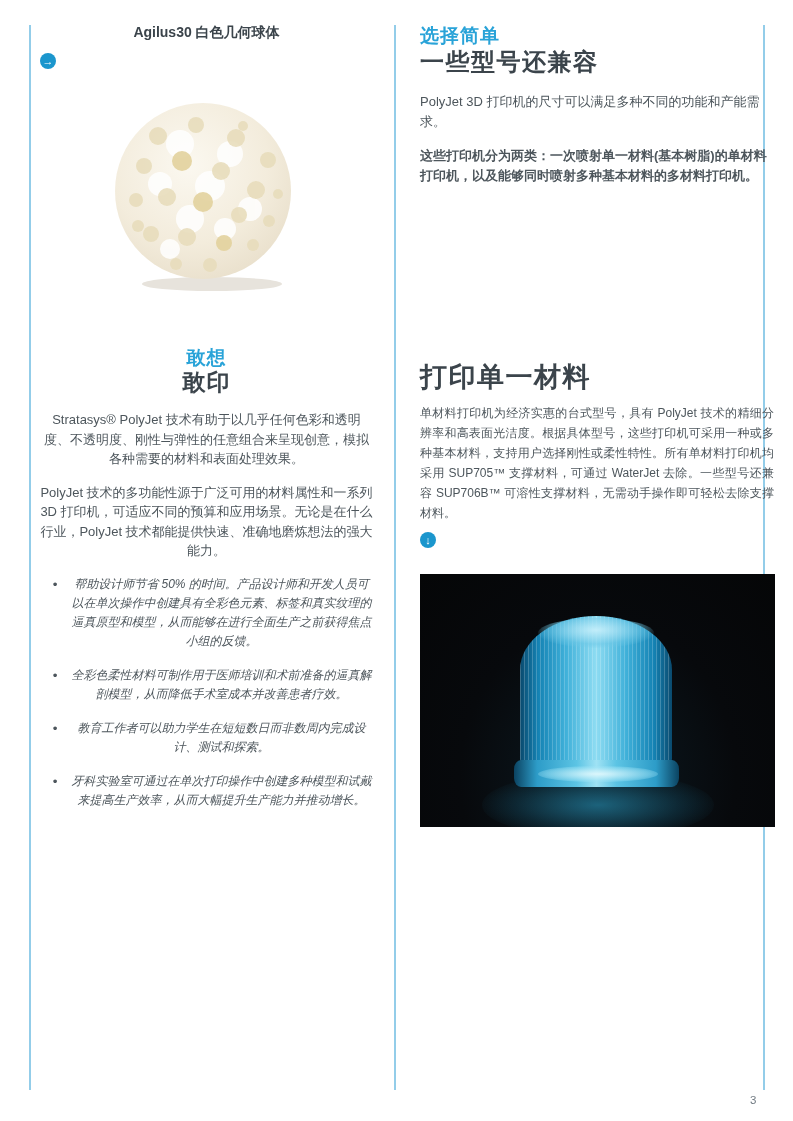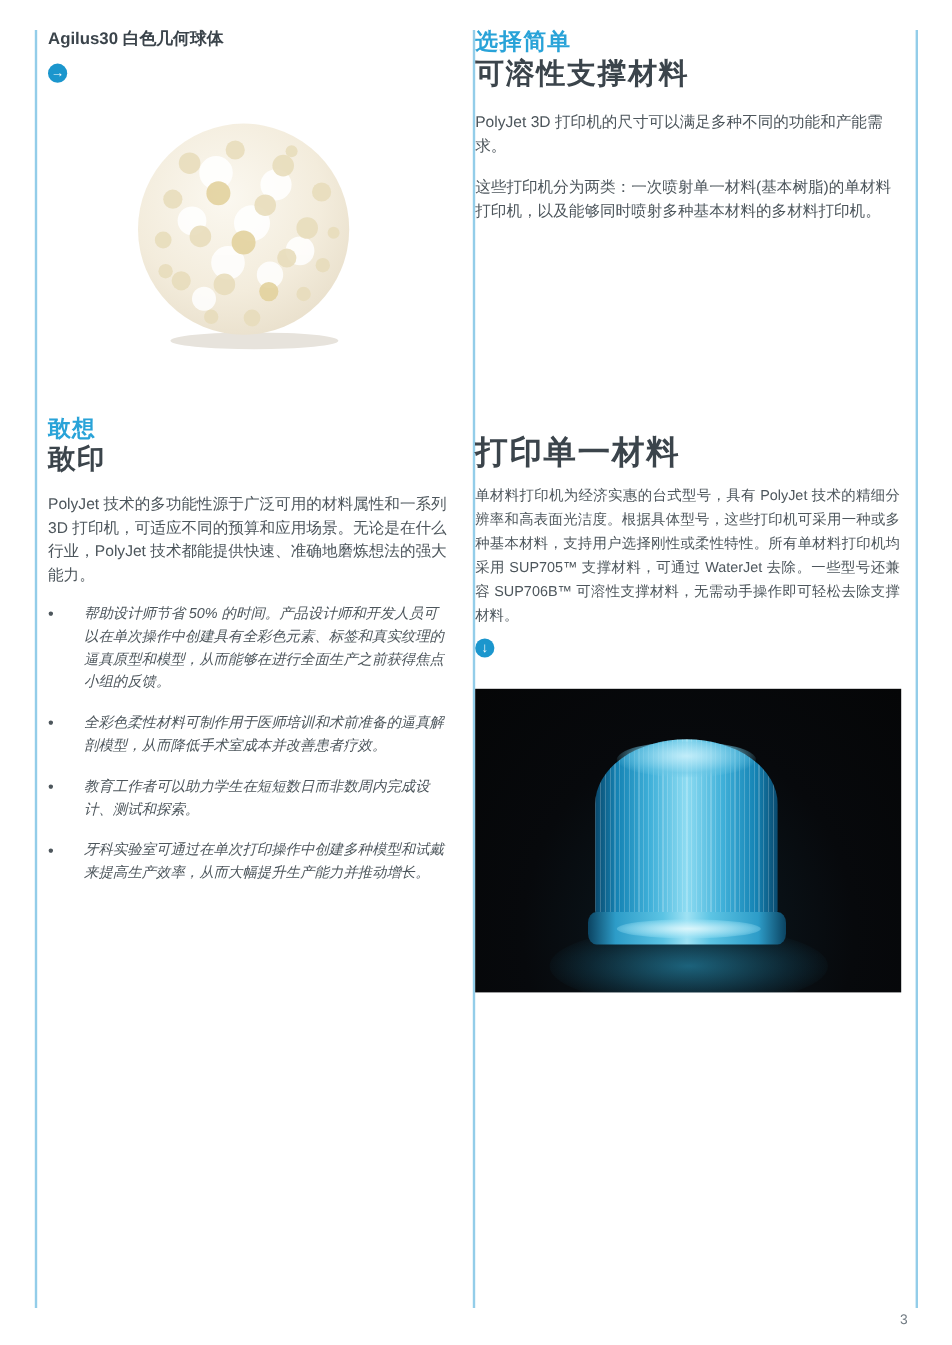--- a/index.html
+++ b/index.html
@@ -13,22 +13,22 @@
   }
   .vrule {
     position:absolute; top:25px; height:1065px; width:1.5px;
     background:#93cde9;
   }
   .vrule.left   { left:29px; }
   .vrule.center { left:394px; }
   .vrule.right  { left:763px; }
 
   .col { position:absolute; top:24px; }
-  .col-left  { left:40px;  width:333px; }
-  .col-right { left:396px; width:354px; }
+  .col-left  { left:40px;  width:333px;text-align:center; }
+  .col-right { left:420px; width:354px; }
 
   .fig-caption { font-size:14px; font-weight:bold; color:#3b444b; line-height:17px; }
   .icon-circle {
     display:flex; align-items:center; justify-content:center;
     width:16px; height:16px; border-radius:50%;
     background:#1b96cd; color:#ffffff;
     font-size:11px; font-weight:bold; line-height:1;
     margin-top:12px;
   }
   .h-accent { font-size:19px; font-weight:bold; color:#29a3d8; line-height:23px; letter-spacing:1px; }
@@ -39,21 +39,21 @@
   .col-left .headings { margin-top:52px; }
   .col-left .body-p.p1 { margin-top:8px; }
   .col-left .body-p.p2, .col-left .body-p.p3 { margin-top:14px; }
 
   .bullets { margin-top:14px; }
   .bullet { display:flex; margin-bottom:15px; }
   .bullet .dot { width:30px; flex:0 0 30px; font-size:13.5px; line-height:19px; color:#4d565c; }
   .bullet .btxt { flex:1; font-size:12px; line-height:19px; color:#4d565c;font-style:italic; }
 
   .col-right .body-p.rp1 { margin-top:16px; }
-  .col-right .body-p.rp2 { margin-top:15px; }
+  .col-right .body-p.rp2 { margin-top:15px;font-weight:bold; }
   .section-heading { margin-top:178px; font-size:27px; font-weight:bold; color:#3b444b; line-height:29px; letter-spacing:1.5px; }
   .section-para { margin-top:11px; font-size:12px; line-height:20px; text-align:justify; }
   .col-right .fig-caption { margin-top:228px; }
   .col-right .icon-circle { margin-top:9px; }
 
   .photo-sphere { margin-top:25px; width:330px; height:200px; }
 
   .photo-blue {
     position:relative; margin-top:26px; width:355px; height:253px;
     background:radial-gradient(ellipse at 50% 80%, #0c1a22 0%, #07090c 55%, #050607 100%);
@@ -151,20 +151,21 @@
         <circle cx="184" cy="149" r="8"></circle>
       </g>
     </svg>
   </div>
 
   <div class="headings">
     <div class="h-accent">敢想</div>
     <div class="h-main">敢印</div>
   </div>
 
+  <p class="body-p p2">Stratasys® PolyJet 技术有助于以几乎任何色彩和透明度、不透明度、刚性与弹性的任意组合来呈现创意，模拟各种需要的材料和表面处理效果。</p>
   <p class="body-p p3">PolyJet 技术的多功能性源于广泛可用的材料属性和一系列 3D 打印机，可适应不同的预算和应用场景。无论是在什么行业，PolyJet 技术都能提供快速、准确地磨炼想法的强大能力。</p>
 
   <div class="bullets">
     <div class="bullet">
       <span class="dot">•</span>
       <span class="btxt">帮助设计师节省 50% 的时间。产品设计师和开发人员可以在单次操作中创建具有全彩色元素、标签和真实纹理的逼真原型和模型，从而能够在进行全面生产之前获得焦点小组的反馈。</span>
     </div>
     <div class="bullet">
       <span class="dot">•</span>
       <span class="btxt">全彩色柔性材料可制作用于医师培训和术前准备的逼真解剖模型，从而降低手术室成本并改善患者疗效。</span>
@@ -175,21 +176,21 @@
     </div>
     <div class="bullet">
       <span class="dot">•</span>
       <span class="btxt">牙科实验室可通过在单次打印操作中创建多种模型和试戴来提高生产效率，从而大幅提升生产能力并推动增长。</span>
     </div>
   </div>
 </div>
 
 <div class="col col-right">
   <div class="h-accent">选择简单</div>
-  <div class="h-main">可溶性支撑材料</div>
+  <div class="h-main">一些型号还兼容</div>
 
   <p class="body-p rp1">PolyJet 3D 打印机的尺寸可以满足多种不同的功能和产能需求。</p>
   <p class="body-p rp2">这些打印机分为两类：一次喷射单一材料(基本树脂)的单材料打印机，以及能够同时喷射多种基本材料的多材料打印机。</p>
 
   <div class="section-heading">打印单一材料</div>
   <p class="body-p section-para">单材料打印机为经济实惠的台式型号，具有 PolyJet 技术的精细分辨率和高表面光洁度。根据具体型号，这些打印机可采用一种或多种基本材料，支持用户选择刚性或柔性特性。所有单材料打印机均采用 SUP705™ 支撑材料，可通过 WaterJet 去除。一些型号还兼容 SUP706B™ 可溶性支撑材料，无需动手操作即可轻松去除支撑材料。</p>
 
   <div class="icon-circle">↓</div>
 
   <div class="photo-blue">

